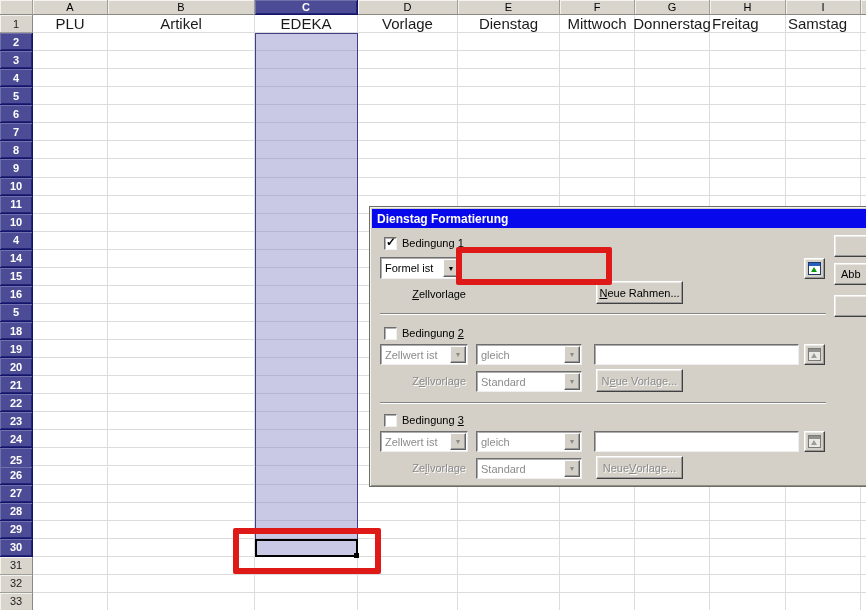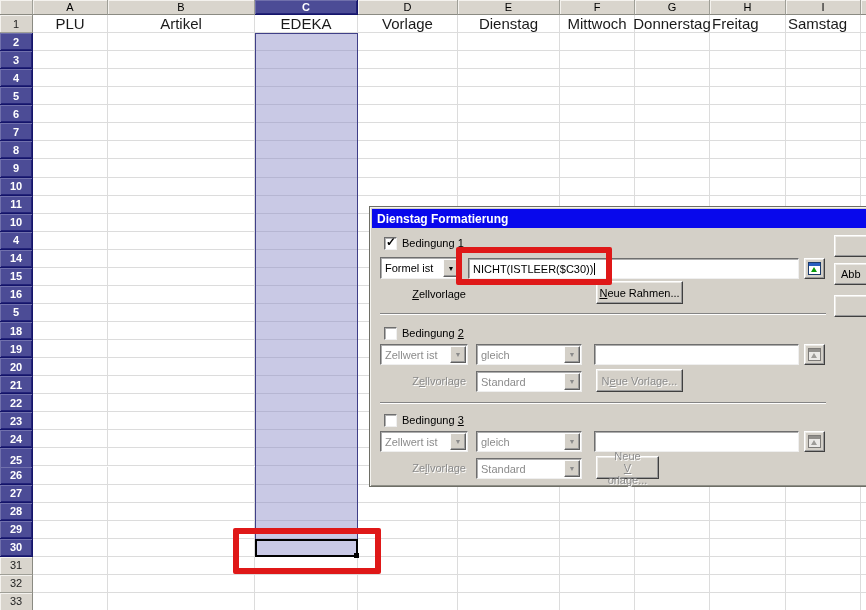--- a/index.html
+++ b/index.html
@@ -485,23 +485,20 @@
       </div>
       <div class="cb-lbl">
         <span class="plain">Bedingung </span><span class="acc">1</span>
       </div>
       <div class="sunken combo" style="left:10px;top:20px;width:81px;height:22px;">
         <span class="cval">Formel ist</span>
         <span class="cbtn">
             <span class="arr">▼</span>
           </span>
       </div>
-      <div class="inp" style="left:98px;top:21px;width:331px;height:21px;">
-        <span class="ival"><span class="plain">NICHT(ISTLEER($C30))</span><span class="caret"></span></span>
-      </div>
       <div class="raised shrink" style="left:434px;top:21px;">
         <span class="shrink-ico"></span>
       </div>
       <div class="field-lbl" style="left:10px;top:51px;">
         <span class="plain"></span><span class="acc">Z</span><span class="plain">ellvorlage</span>
       </div>
       <div class="raised" style="left:226px;top:44px;width:87px;height:23px;">
         <span class="plain"></span>
           <span class="acc">N</span>
           <span class="plain">eue Rahmen...</span>
@@ -576,21 +573,21 @@
       </div>
       <div class="field-lbl gray" style="left:10px;top:48px;">
         <span class="plain">Ze</span><span class="acc">l</span><span class="plain">lvorlage</span>
       </div>
       <div class="sunken combo dis" style="left:106px;top:44px;width:106px;height:21px;">
         <span class="cval">Standard</span>
         <span class="cbtn">
             <span class="arr">▼</span>
           </span>
       </div>
-      <div class="raised dis" style="left:226px;top:42px;width:63px;height:23px;flex-direction:column;">
+      <div class="raised dis" style="left:226px;top:42px;width:87px;height:23px;">
         <span class="plain">Neue </span>
           <span class="acc">V</span>
           <span class="plain">orlage...</span>
       </div>
     </div>
 
     <div class="raised side-btn" style="top:28px;">
       <span class="plain"></span>
     </div>
     <div class="raised side-btn" style="top:56px;">

